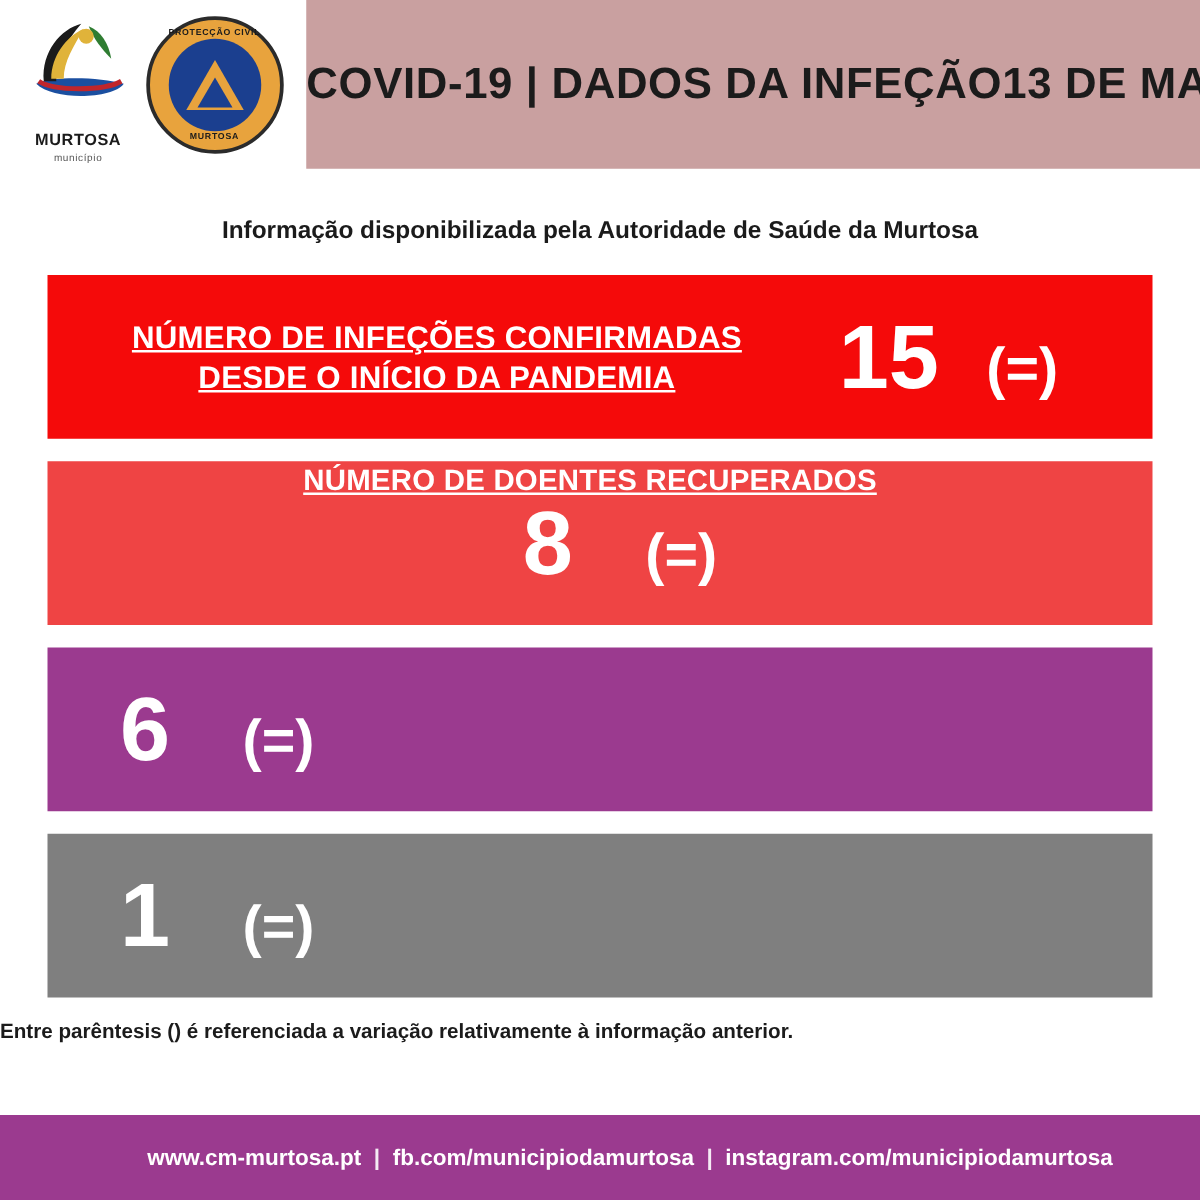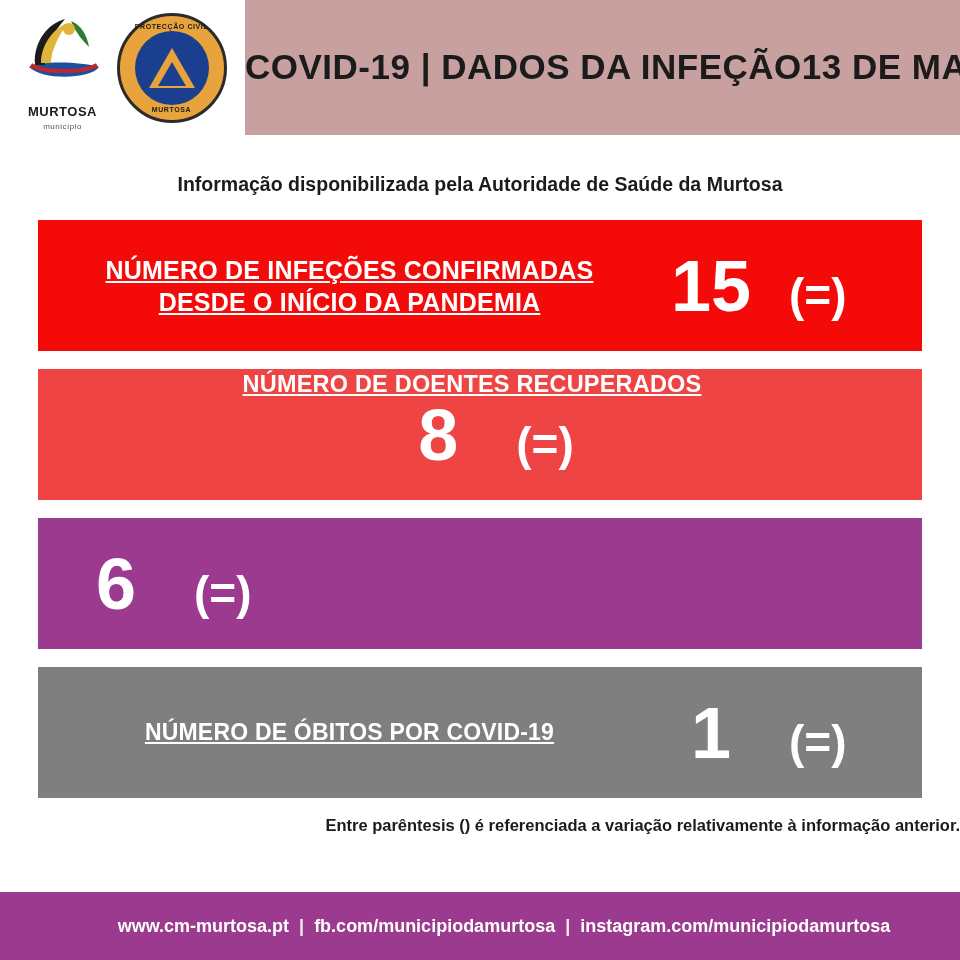--- a/index.html
+++ b/index.html
@@ -203,21 +203,21 @@
   .row-active    { background: #9b3a8f; }
   .row-deaths    { background: #7f7f7f; }
 
   .row-confirmed .stat-label { font-size: 25px; }
   .row-recovered .stat-label { font-size: 23.5px; }
   .row-active .stat-label    { font-size: 23.5px; }
   .row-deaths .stat-label    { font-size: 23px; }
 
   
   .footnote {
-    text-align: right;
+    text-align: left;
     font-size: 16.5px;
     font-weight: bold;
     color: #1b1b1b;
     margin-top: 16px;
   }
 
   
   .footer {
     position: absolute;
     left: 0;
@@ -299,23 +299,20 @@
     </div>
 
     <div class="stat-row row-active">
       <div class="stat-value-wrap">
         <div class="stat-number">6</div>
         <div class="stat-delta">(=)</div>
       </div>
     </div>
 
     <div class="stat-row row-deaths">
-      <div class="stat-label">
-        <div>NÚMERO DE ÓBITOS POR COVID-19</div>
-      </div>
       <div class="stat-value-wrap">
         <div class="stat-number">1</div>
         <div class="stat-delta">(=)</div>
       </div>
     </div>
 
   </div>
 
   <div class="footnote">Entre parêntesis () é referenciada a variação relativamente à informação anterior.</div>
 

